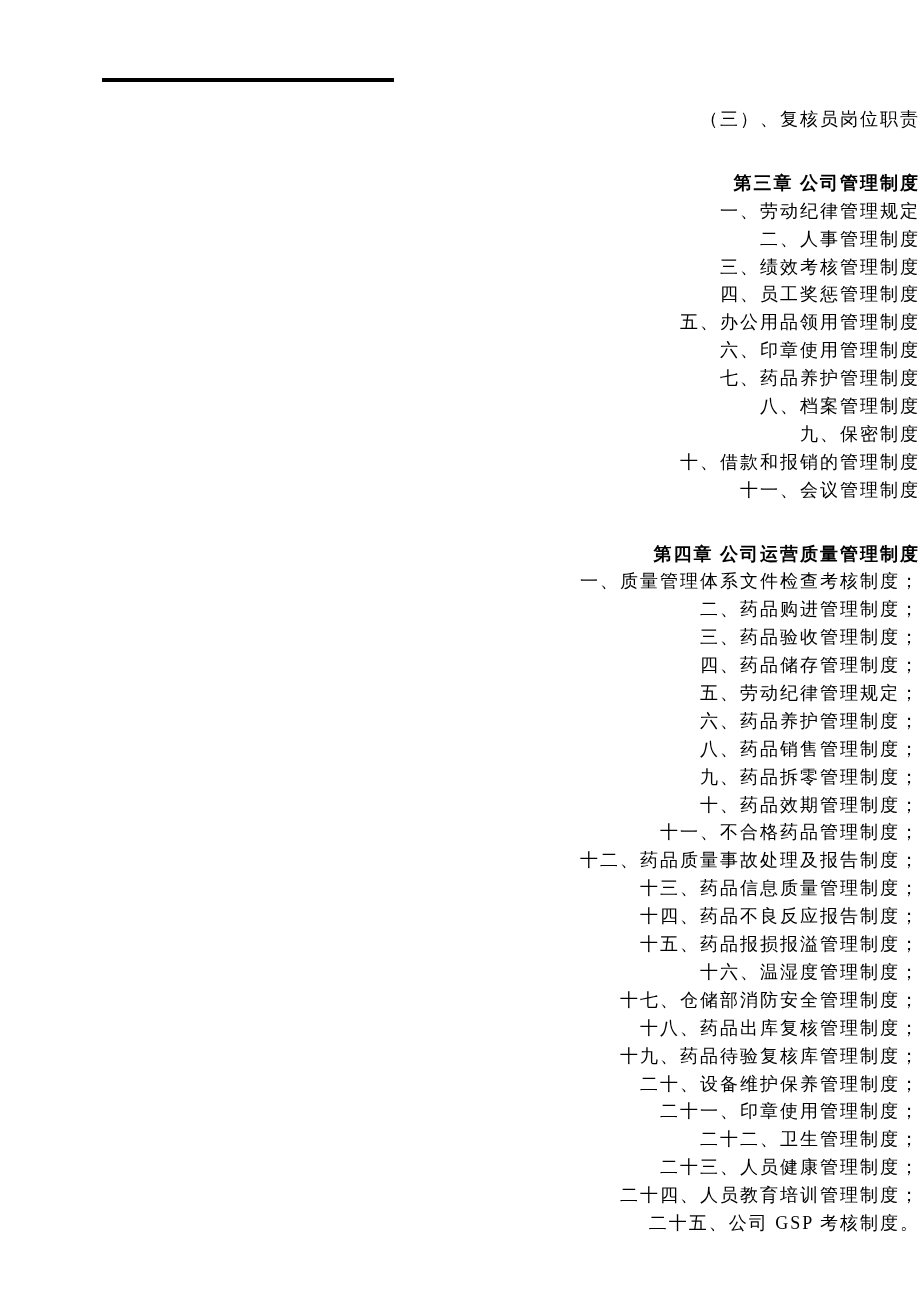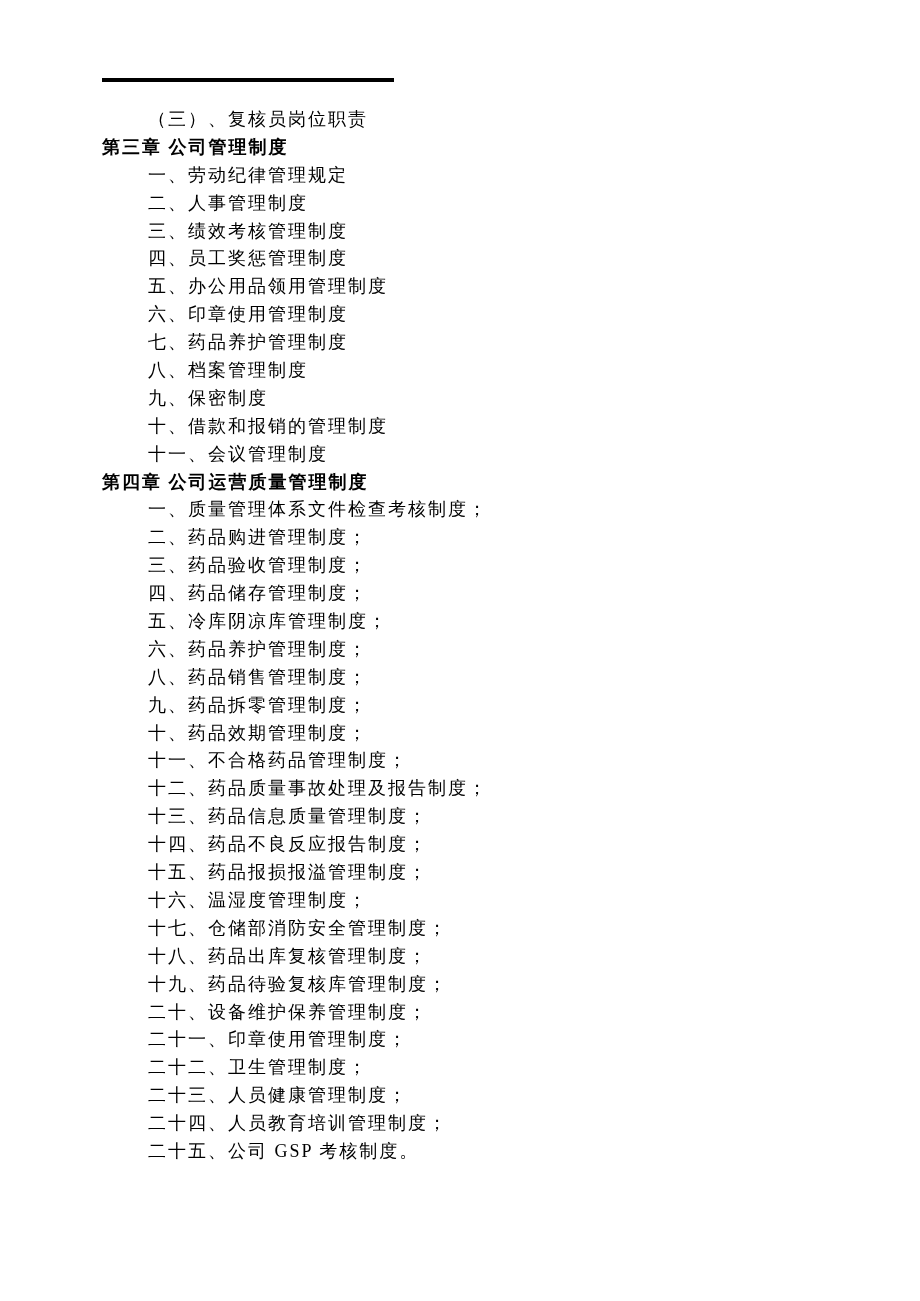--- a/index.html
+++ b/index.html
@@ -25,26 +25,28 @@
       background: #000000;
       margin-bottom: 24px;
       margin-left: 0px;
     }
     .item-indent-1 {
       padding-left: 46px;
     }
     .chapter-title {
       font-weight: bold;
       padding-left: 0px;
+      margin-top: 36px;
     }
     .item-indent-2 {
       padding-left: 46px;
     }
     .line {
       white-space: nowrap;
+      text-align: right;
     }
   </style>
 </head>
 <body>
 
 <div class="header-line"></div>
 <div id="content">
     <div class="line item-indent-1">（三）、复核员岗位职责</div>
     <div class="line chapter-title">第三章   公司管理制度</div>
     <div class="line item-indent-2">一、劳动纪律管理规定</div>
@@ -56,21 +58,21 @@
     <div class="line item-indent-2">七、药品养护管理制度</div>
     <div class="line item-indent-2">八、档案管理制度</div>
     <div class="line item-indent-2">九、保密制度</div>
     <div class="line item-indent-2">十、借款和报销的管理制度</div>
     <div class="line item-indent-2">十一、会议管理制度</div>
     <div class="line chapter-title">第四章   公司运营质量管理制度</div>
     <div class="line item-indent-2">一、质量管理体系文件检查考核制度；</div>
     <div class="line item-indent-2">二、药品购进管理制度；</div>
     <div class="line item-indent-2">三、药品验收管理制度；</div>
     <div class="line item-indent-2">四、药品储存管理制度；</div>
-    <div class="line item-indent-2">五、冷库阴凉库管理制度；</div>
+    <div class="line item-indent-2">五、劳动纪律管理规定；</div>
     <div class="line item-indent-2">六、药品养护管理制度；</div>
     <div class="line item-indent-2">八、药品销售管理制度；</div>
     <div class="line item-indent-2">九、药品拆零管理制度；</div>
     <div class="line item-indent-2">十、药品效期管理制度；</div>
     <div class="line item-indent-2">十一、不合格药品管理制度；</div>
     <div class="line item-indent-2">十二、药品质量事故处理及报告制度；</div>
     <div class="line item-indent-2">十三、药品信息质量管理制度；</div>
     <div class="line item-indent-2">十四、药品不良反应报告制度；</div>
     <div class="line item-indent-2">十五、药品报损报溢管理制度；</div>
     <div class="line item-indent-2">十六、温湿度管理制度；</div>

